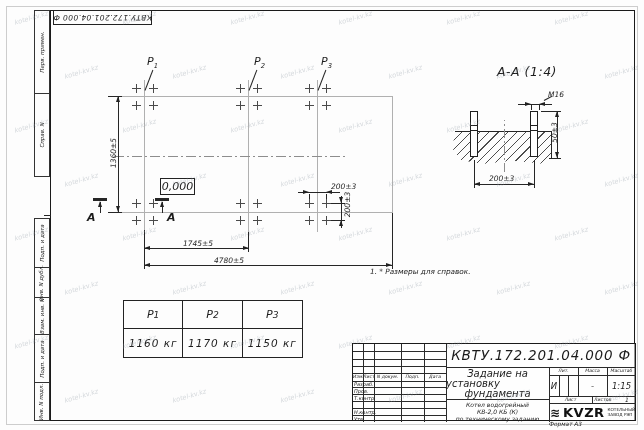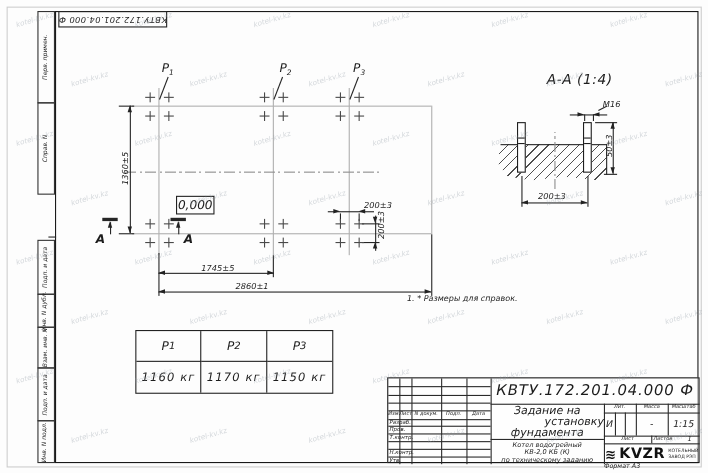--- a/index.html
+++ b/index.html
@@ -114,21 +114,21 @@
   <div class="ln" style="left:144px;top:230px;width:1px;height:39px"></div>
   <div class="ln" style="left:248px;top:232px;width:1px;height:20px"></div>
   <div class="ln" style="left:392px;top:213px;width:1px;height:56px"></div>
   <div class="ln" style="left:144px;top:248px;width:105px;height:1px"></div>
   <div class="ar arl" style="left:144px;top:246px"></div>
   <div class="ar arr" style="left:243px;top:246px"></div>
   <div class="t" style="left:183px;top:240px;font-size:7.5px">1745±5</div>
   <div class="ln" style="left:144px;top:265px;width:248px;height:1px"></div>
   <div class="ar arl" style="left:144px;top:263px"></div>
   <div class="ar arr" style="left:386px;top:263px"></div>
-  <div class="t" style="left:214px;top:257px;font-size:7.5px">2860±1</div>
+  <div class="t" style="left:214px;top:257px;font-size:7.5px">4780±5</div>
 
   <div class="ln" style="left:298px;top:192px;width:42px;height:1px"></div>
   <div class="ar arr" style="left:303px;top:190px"></div>
   <div class="ar arl" style="left:326px;top:190px"></div>
   <div class="ln" style="left:309px;top:194px;width:1px;height:7px"></div>
   <div class="ln" style="left:326px;top:194px;width:1px;height:7px"></div>
   <div class="t" style="left:331px;top:183px;font-size:7.5px">200±3</div>
   <div class="ln" style="left:341px;top:196px;width:1px;height:32px"></div>
   <div class="ar ard" style="left:339px;top:197px"></div>
   <div class="ar aru" style="left:339px;top:220px"></div>
@@ -241,21 +241,21 @@
     <div class="tt" style="left:1px;top:38px;font-size:5px">Разраб.</div>
     <div class="tt" style="left:1px;top:44.9px;font-size:5px">Пров.</div>
     <div class="tt" style="left:1px;top:51.8px;font-size:5px">Т.контр.</div>
     <div class="tt" style="left:1px;top:58.7px;font-size:5px"></div>
     <div class="tt" style="left:1px;top:65.8px;font-size:5px">Н.контр.</div>
     <div class="tt" style="left:1px;top:72.5px;font-size:5px">Утв.</div>
 
     <div class="tt" style="left:93px;top:5px;width:190px;text-align:center;font-size:13.5px;letter-spacing:.8px">КВТУ.172.201.04.000 Ф</div>
 
     <div class="tt" style="left:93px;top:25px;width:103px;text-align:center;font-size:10px">Задание на</div>
-    <div class="tt" style="left:93px;top:35px;width:103px;text-align:right;font-size:10px">установку</div>
+    <div class="tt" style="left:93px;top:35px;width:103px;text-align:left;font-size:10px">установку</div>
     <div class="tt" style="left:93px;top:45px;width:103px;text-align:center;font-size:10px">фундамента</div>
 
     <div class="tt" style="left:93px;top:57.5px;width:103px;text-align:center;font-size:6px">Котел водогрейный</div>
     <div class="tt" style="left:93px;top:64.5px;width:103px;text-align:center;font-size:6px">КВ-2,0 КБ (К)</div>
     <div class="tt" style="left:93px;top:71.5px;width:103px;text-align:center;font-size:6px">по техническому заданию</div>
 
     <div class="tt" style="left:196px;top:25px;width:29px;text-align:center;font-size:4.6px">Лит.</div>
     <div class="tt" style="left:225px;top:25px;width:29px;text-align:center;font-size:4.6px">Масса</div>
     <div class="tt" style="left:254px;top:25px;width:29px;text-align:center;font-size:4.6px">Масштаб</div>
     <div class="tt" style="left:196px;top:38px;width:10px;text-align:center;font-size:8.5px">И</div>

